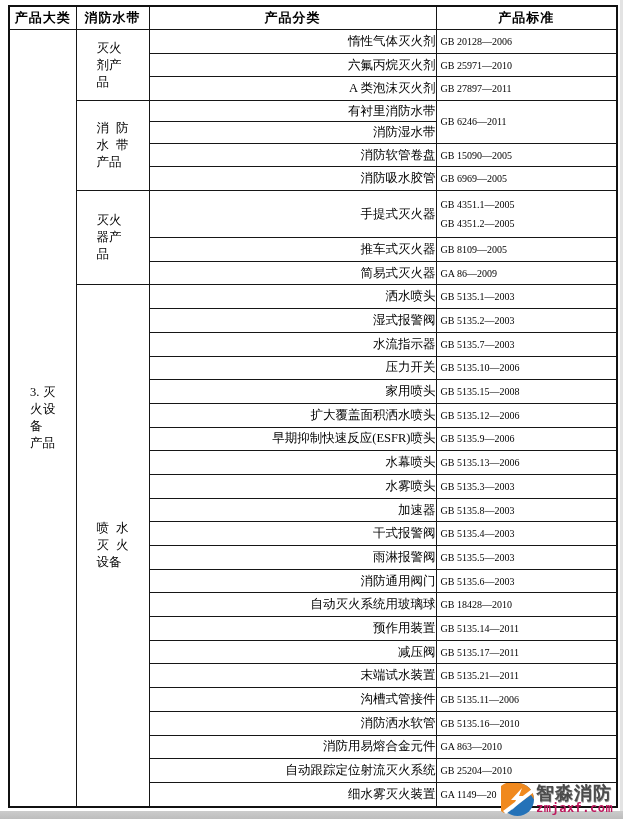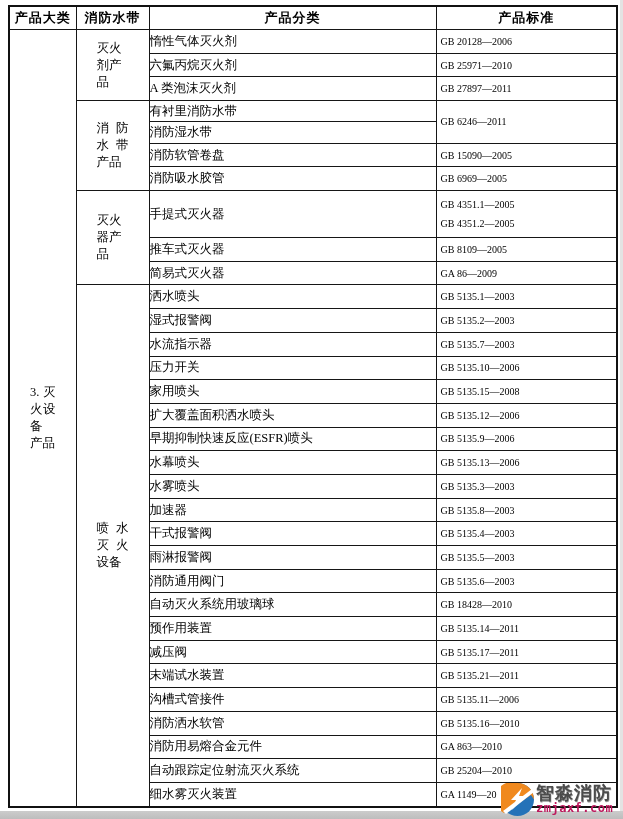--- a/index.html
+++ b/index.html
@@ -18,21 +18,21 @@
     padding:0;
     font-size:12.5px;
     color:#000;
     overflow:hidden;
   }
   th{
     font-weight:bold;text-align:center;height:22px;font-size:13px;
     letter-spacing:1px;
   }
   td.major,td.category{vertical-align:middle;padding:1px 20px;line-height:17px;}
-  td.product{vertical-align:middle;text-align:left;padding-left:0;}
+  td.product{vertical-align:middle;text-align:right;padding-left:0;}
   td.standard{vertical-align:middle;text-align:left;padding-left:4px;font-size:10px;}
   td.standard div{line-height:19px;}
   tr.tall td{height:46px;}
   .jline{text-align:justify;text-align-last:justify;}
   .nline{text-align:left;}
   
   .watermark{
     position:absolute;left:501px;top:783px;
     display:flex;align-items:center;gap:2px;z-index:5;
   }

